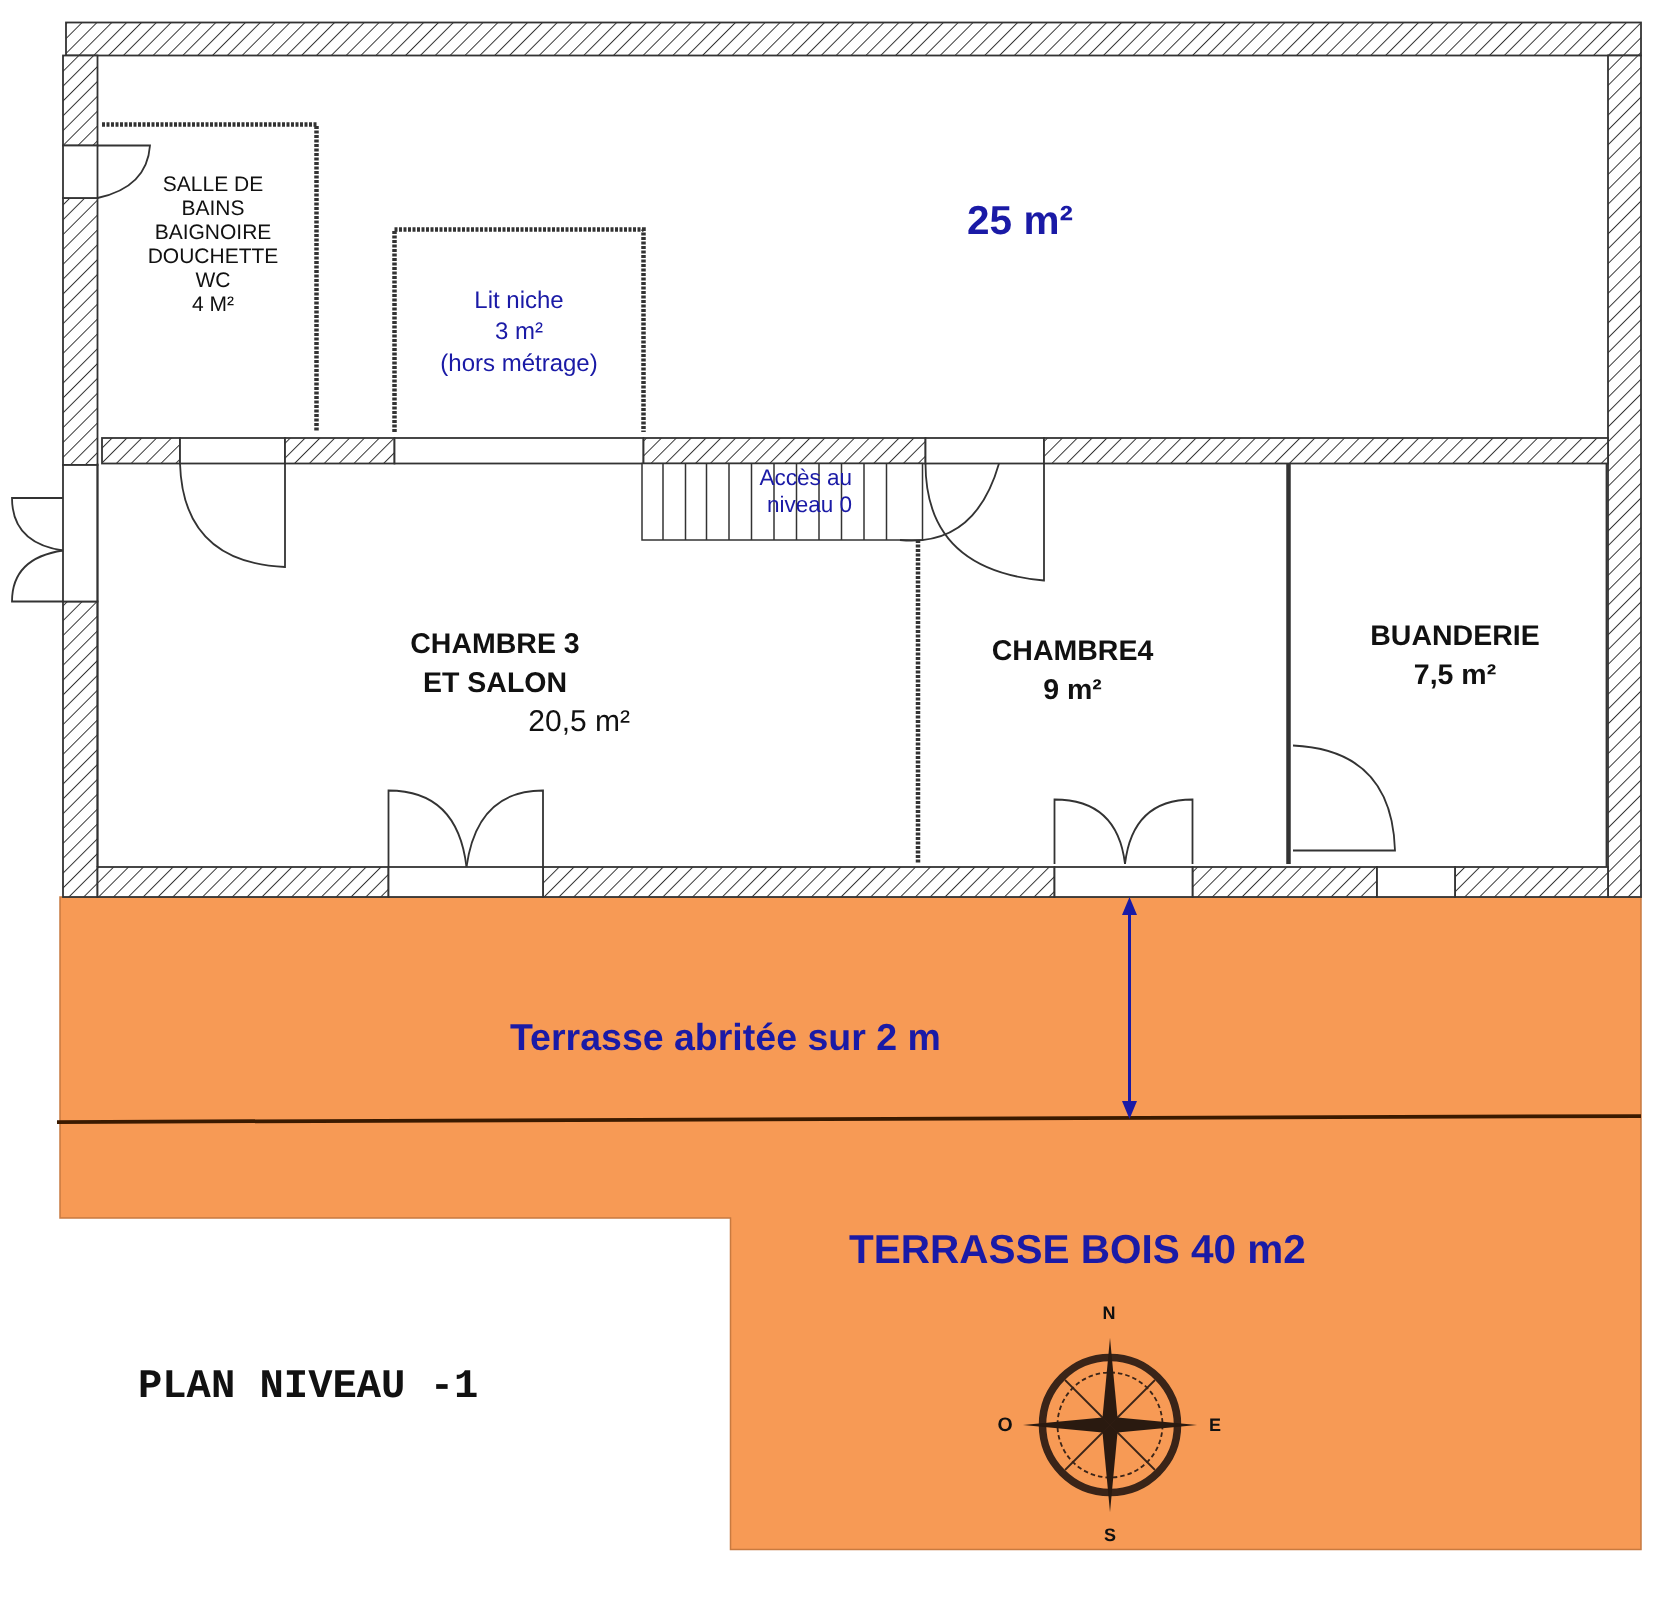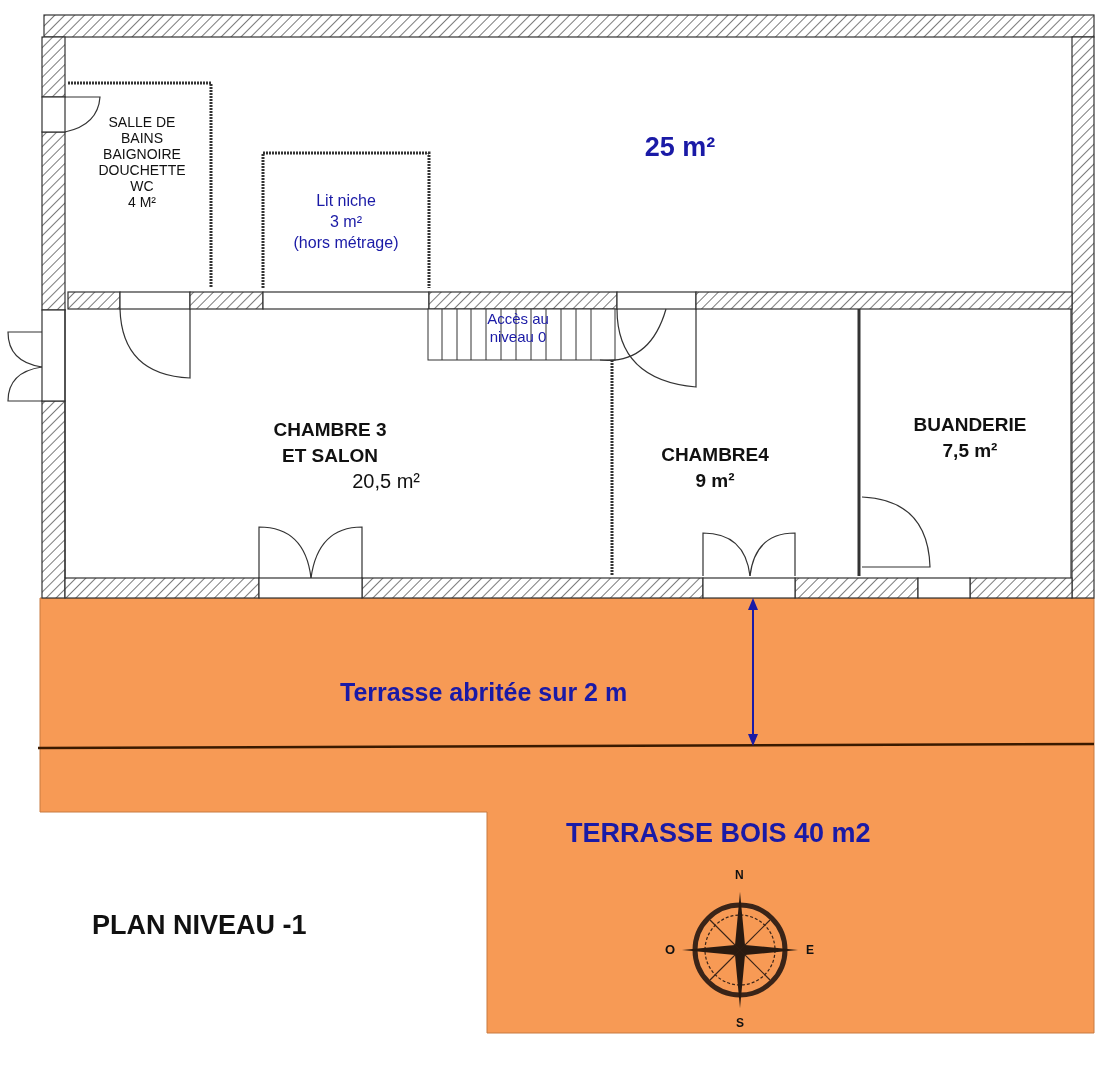--- a/index.html
+++ b/index.html
@@ -137,43 +137,43 @@
 <div class="lbl blu" style="left:263px;top:191px;width:166px;font-size:16px;line-height:1.3;">
   <div>Lit niche</div>
   <div>3 m²</div>
   <div>(hors métrage)</div>
 </div>
 
 <div class="lbl blu bold" style="left:600px;top:130px;width:160px;font-size:27px;line-height:1.3;">
   <div>25 m²</div>
 </div>
 
-<div class="lbl blu" style="left:468px;top:310px;width:100px;font-size:15px;line-height:1.2;">
+<div class="lbl blu" style="left:468px;top:310px;width:100px;font-size:15px;line-height:1.2;text-align:right;">
   <div>Accès au</div>
   <div>niveau 0</div>
 </div>
 
 <div class="lbl blk bold" style="left:240px;top:417px;width:180px;font-size:19px;line-height:1.35;">
   <div>CHAMBRE 3</div>
   <div>ET SALON</div>
   <div style="font-weight:normal;font-size:20px;text-align:right;">20,5 m²</div>
 </div>
 
-<div class="lbl blk bold" style="left:640px;top:422px;width:150px;font-size:19px;line-height:1.35;margin-top:20px;">
+<div class="lbl blk bold" style="left:640px;top:422px;width:150px;font-size:19px;line-height:1.35;">
   <div>CHAMBRE4</div>
   <div style="font-weight:bold;">9 m²</div>
 </div>
 
 <div class="lbl blk bold" style="left:880px;top:412px;width:180px;font-size:19px;line-height:1.35;">
   <div>BUANDERIE</div>
   <div style="font-weight:bold;">7,5 m²</div>
 </div>
 
 <div class="lbl blu bold" style="left:340px;top:678px;font-size:25px;">Terrasse abritée sur 2 m</div>
 
 <div class="lbl blu bold" style="left:566px;top:818px;font-size:27px;">TERRASSE BOIS 40 m2</div>
 
-<div class="lbl blk bold" style="left:92px;top:910px;font-size:27px;">PLAN NIVEAU -1</div>
+<div class="lbl blk bold" style="left:92px;top:910px;font-size:27px;font-family:Liberation Mono, monospace;">PLAN NIVEAU -1</div>
 
 <div class="lbl blk bold" style="left:735px;top:869px;font-size:12px;">N</div>
 <div class="lbl blk bold" style="left:736px;top:1017px;font-size:12px;">S</div>
 <div class="lbl blk bold" style="left:806px;top:944px;font-size:12px;">E</div>
 <div class="lbl blk bold" style="left:665px;top:943px;font-size:13px;">O</div>
 
 </body></html>

